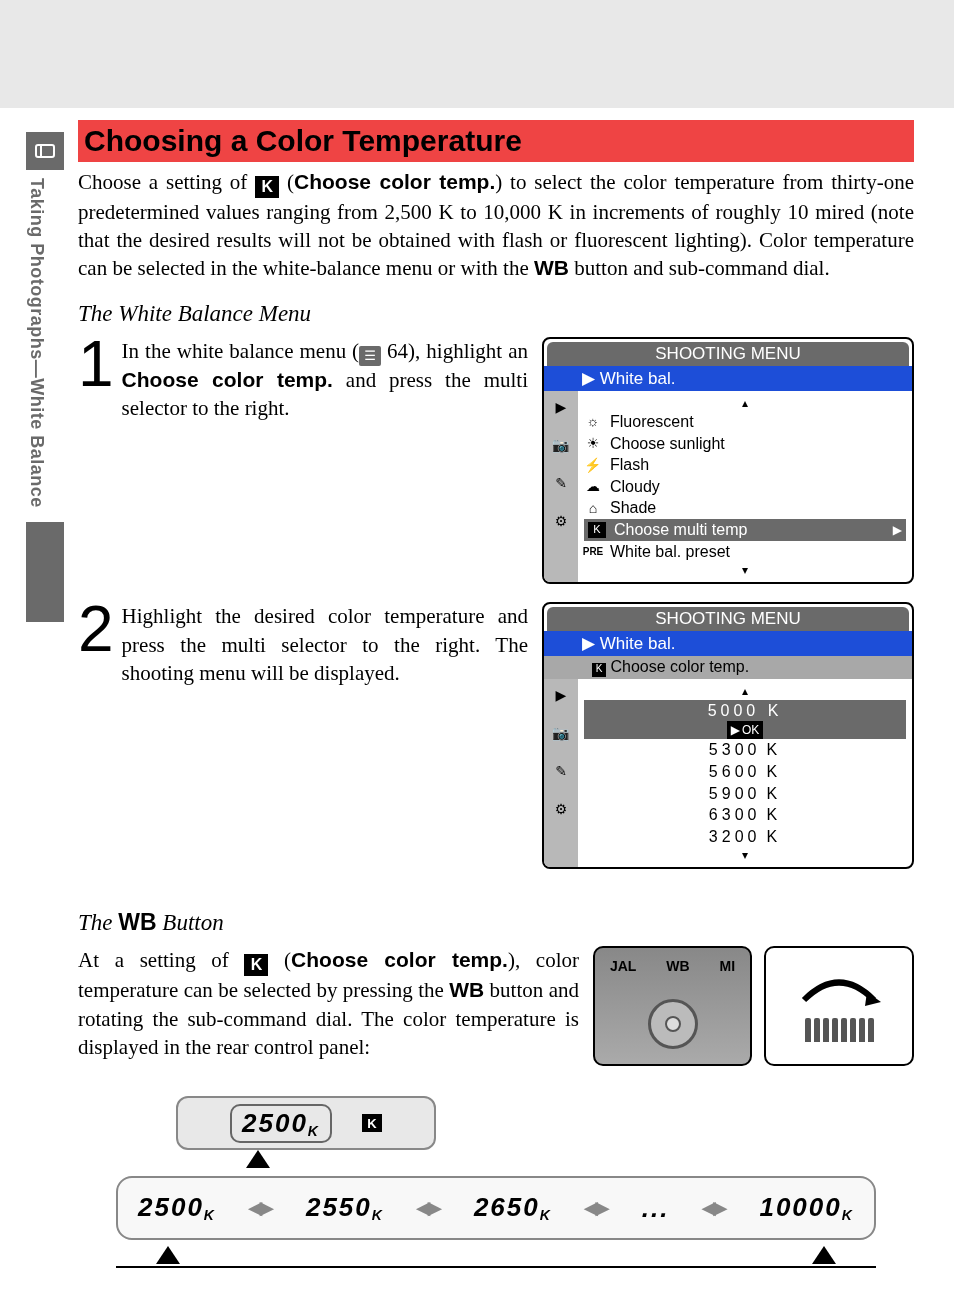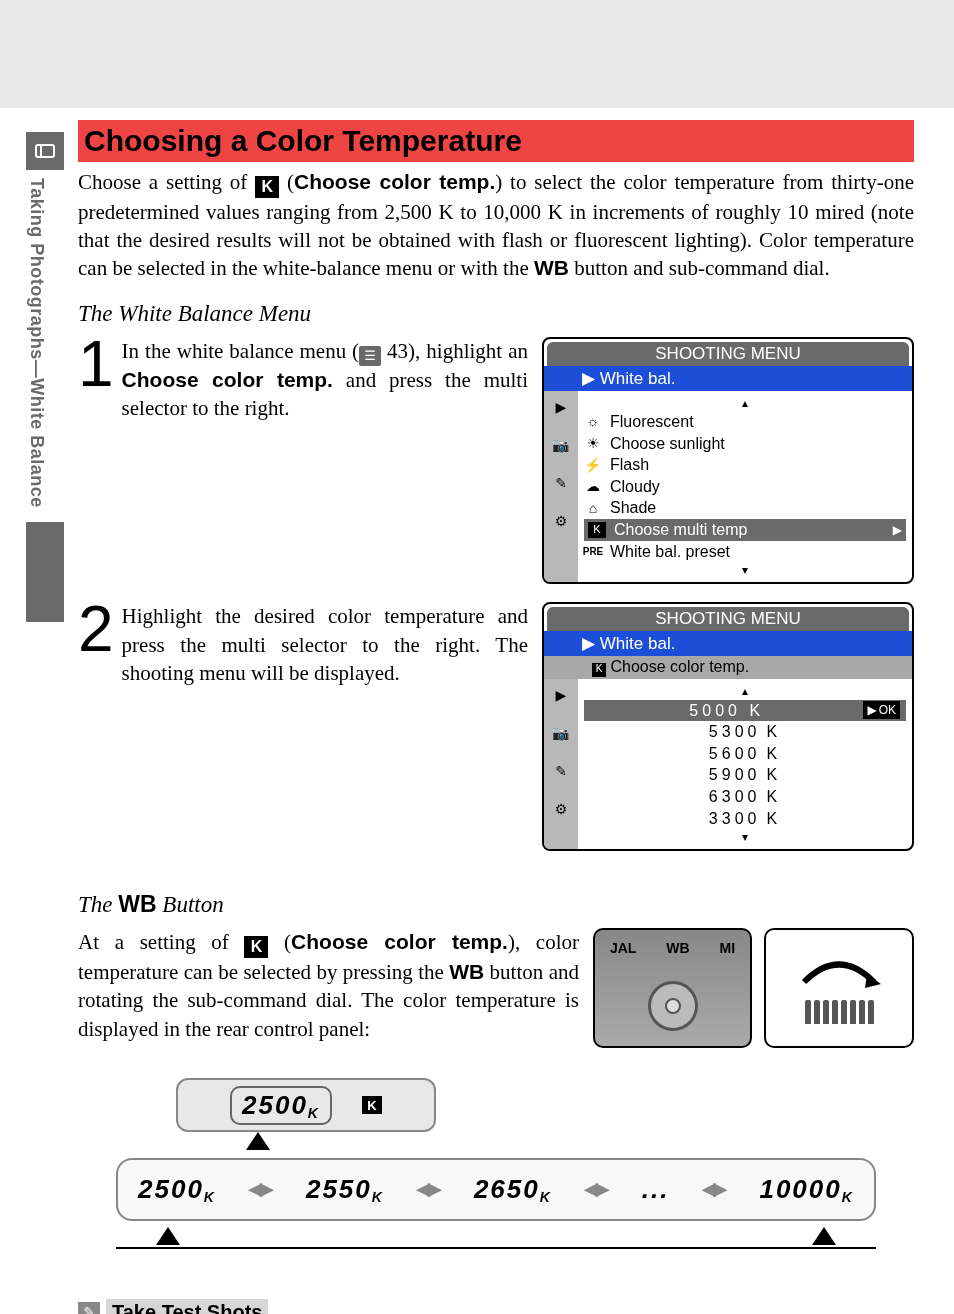--- a/index.html
+++ b/index.html
@@ -28,21 +28,21 @@
   .menu-body { display: flex; }
   .menu-side { width: 34px; background: #b8b8b8; display:flex; flex-direction:column; align-items:center; padding:8px 0; gap:22px; font-size:14px;}
   .menu-list { flex: 1; padding: 4px 6px; font-size: 16px; line-height: 1.35; }
   .menu-item { display: flex; align-items: center; gap: 8px; }
   .menu-item-hl { background: #6a6a6a; color: #fff; padding: 0 4px; display: flex; align-items: center; gap: 8px; justify-content: space-between; }
   .tiny-icon { width: 18px; display: inline-flex; justify-content: center; font-size:14px;}
   .tri { font-size: 12px; }
   .arrow-up, .arrow-down { text-align:center; font-size:12px; color:#000;}
   .k-values { flex:1; padding:4px 6px; font-size:16px; line-height:1.35;}
   .k-row { display:flex; justify-content:center; gap:6px; letter-spacing:4px; font-family:Arial,sans-serif;}
-  .k-row-hl { background:#6a6a6a; color:#fff; display:flex; align-items:center; justify-content:space-between; padding:0 6px;}
+  .k-row-hl { background:#6a6a6a; color:#fff; display:flex; align-items:center; justify-content:space-between; padding:0 6px;flex-direction:column;}
   .ok-badge { background:#000; color:#fff; font-size:12px; padding:1px 4px; display:flex; align-items:center; gap:2px;}
   .wb-section { margin-top: 40px; }
   .wb-row { display:flex; gap:14px; align-items:flex-start;}
   .wb-text { flex:1; font-size:21px; line-height:1.35; text-align:justify;}
   .camera-diag { display:flex; gap:12px; }
   .cam-box { width:159px; height:120px; border:2px solid #000; border-radius:10px; position:relative; background:linear-gradient(#888,#aaa);}
   .cam-label { position:absolute; top:10px; left:0; right:0; display:flex; justify-content:space-around; font-family:Arial,sans-serif; font-weight:bold; font-size:14px;}
   .cam-dial { position:absolute; bottom:15px; left:50%; transform:translateX(-50%); width:50px; height:50px; border:3px solid #555; border-radius:50%; background:#bbb; display:flex; align-items:center; justify-content:center;}
   .cam-dial-inner { width:16px; height:16px; border:2px solid #555; border-radius:50%; background:#ddd;}
   .dial-box { width:150px; height:120px; border:2px solid #000; border-radius:10px; display:flex; flex-direction:column; align-items:center; justify-content:center; gap:8px;}
@@ -89,21 +89,21 @@
     <span>Choose a setting of </span>
     <span class="k-icon">K</span><span> (</span><span class="bold">Choose color temp.</span><span>) to select the color temperature from thirty-one predetermined values ranging from 2,500 K to 10,000 K in increments of roughly 10 mired (note that the desired results will not be obtained with flash or fluorescent lighting).  Color temperature can be selected in the white-balance menu or with the </span><span class="bold">WB</span><span> button and sub-command dial.</span>
   </p>
 
   <div class="subhead">The White Balance Menu</div>
 
   <div class="step-row">
     <div class="step-left">
       <div class="step-num">1</div>
       <div class="step-text">
-        <span>In the white balance menu (</span><span class="menu-icon-small">☰</span><span> 43), highlight an </span><span class="bold">Choose color temp.</span><span> and press the multi selector to the right.</span>
+        <span>In the white balance menu (</span><span class="menu-icon-small">☰</span><span> 64), highlight an </span><span class="bold">Choose color temp.</span><span> and press the multi selector to the right.</span>
       </div>
     </div>
     <div class="menu-screen">
       <div class="menu-title">SHOOTING MENU</div>
       <div class="menu-sub">▶ <span>White bal.</span></div>
       <div class="menu-body">
         <div class="menu-side">
             <span>▶</span>
             <span>📷</span>
             <span>✎</span>
@@ -181,21 +181,21 @@
             </div>
           <div class="k-row">
               <span>5900</span>
               <span>K</span>
             </div>
           <div class="k-row">
               <span>6300</span>
               <span>K</span>
             </div>
           <div class="k-row">
-              <span>3300</span>
+              <span>3200</span>
               <span>K</span>
             </div>
           <div class="arrow-down">▾</div>
         </div>
       </div>
     </div>
   </div>
 
   <div class="wb-section">
     <div class="subhead"><span>The </span><span class="bold" style="font-style:normal">WB</span><span> Button</span></div>

